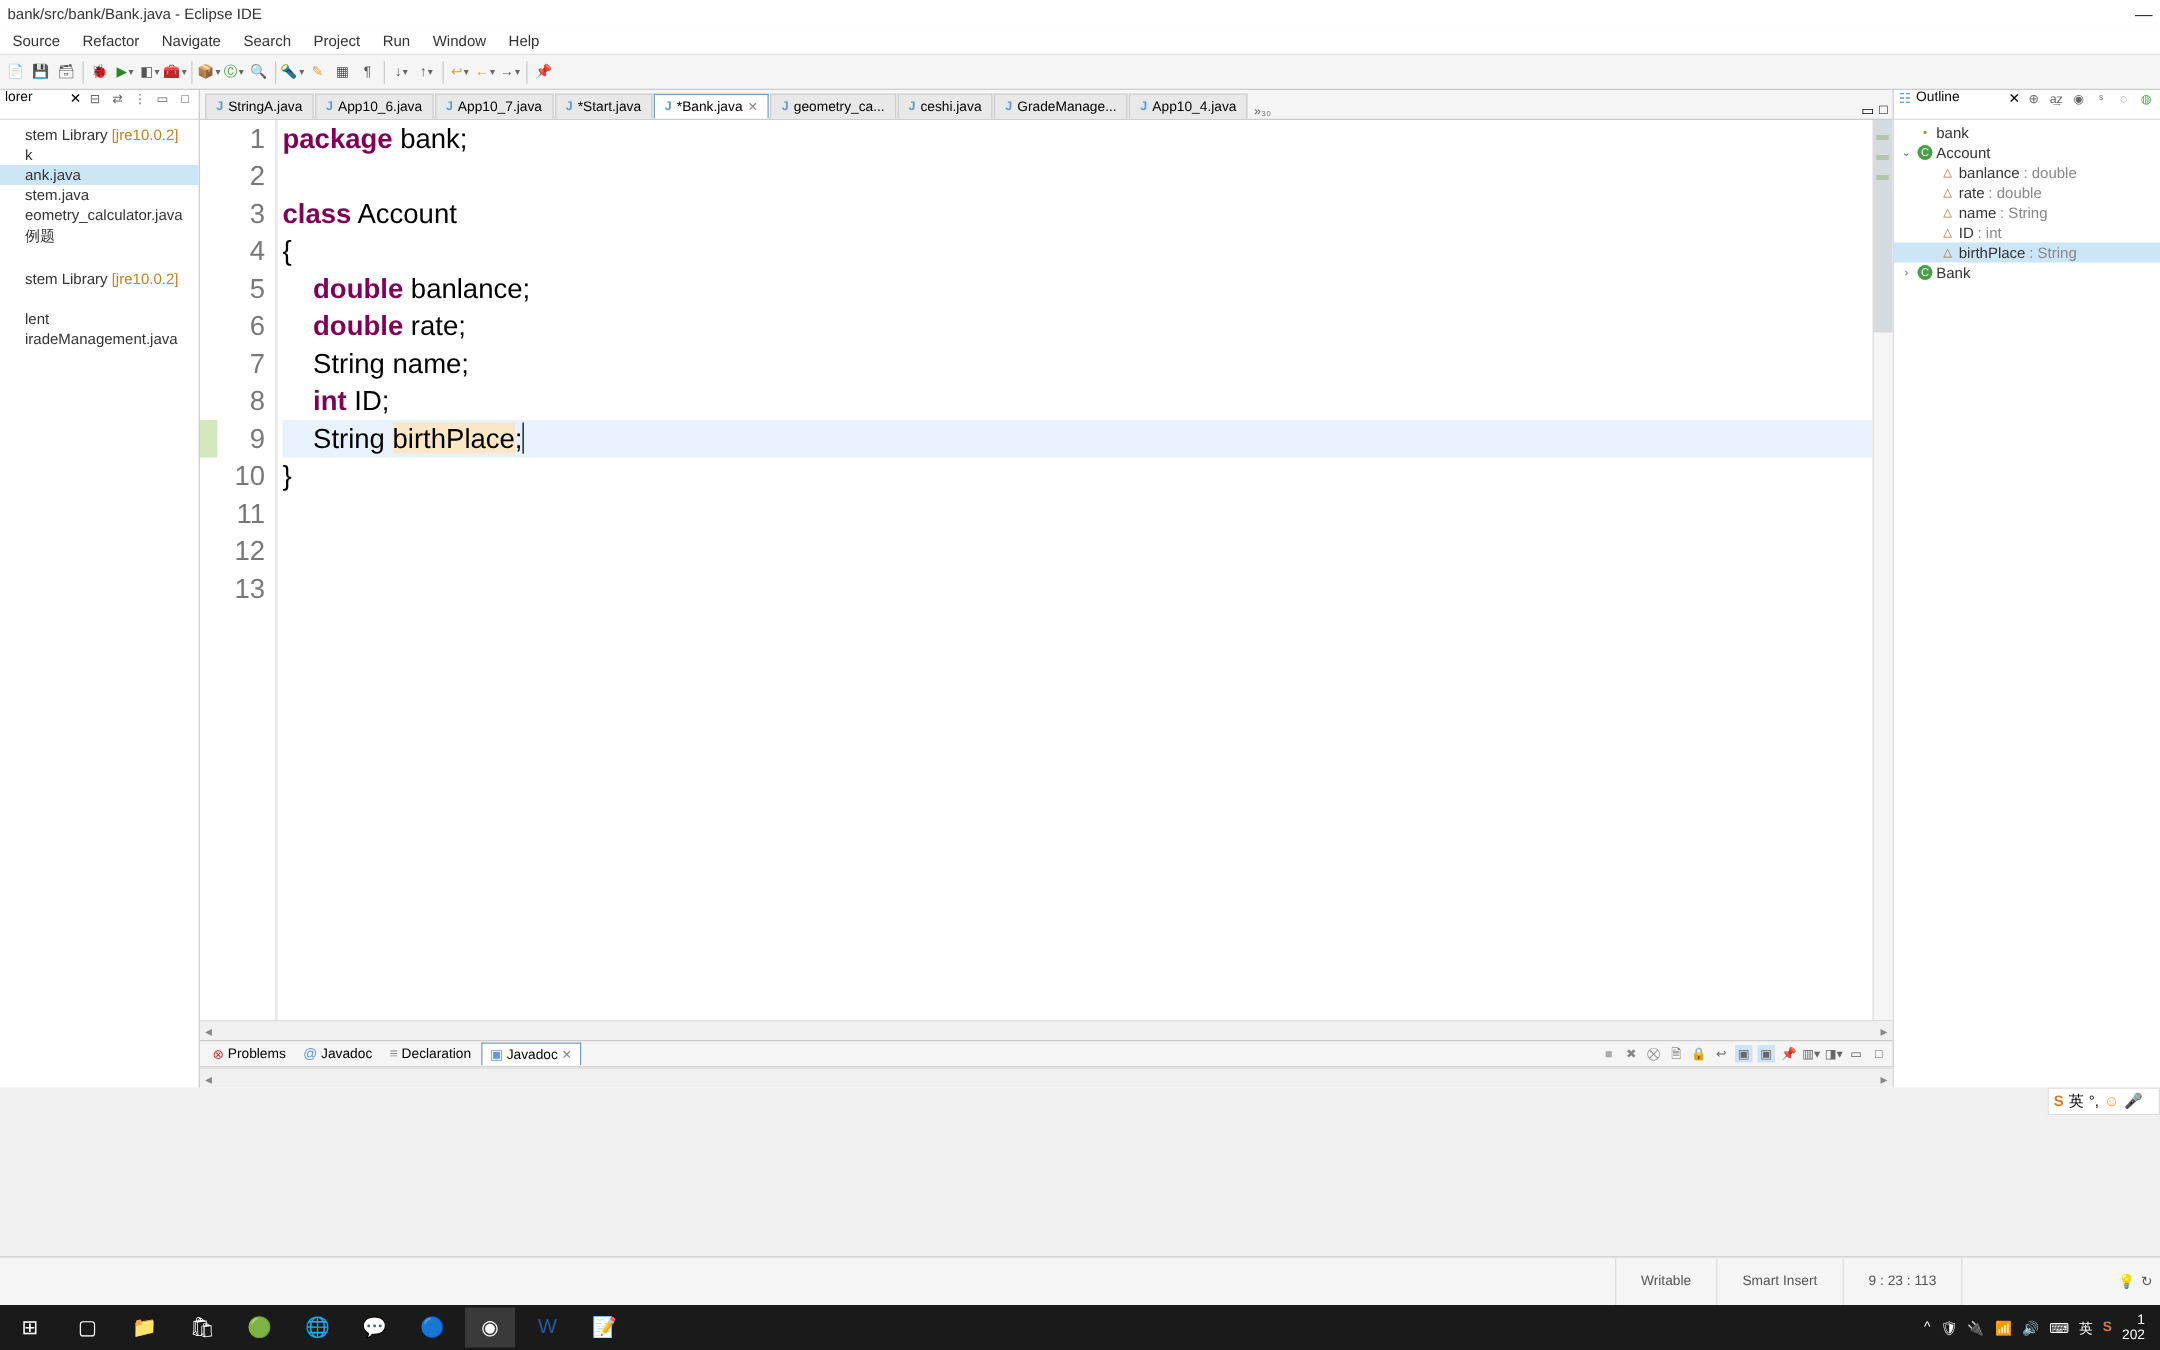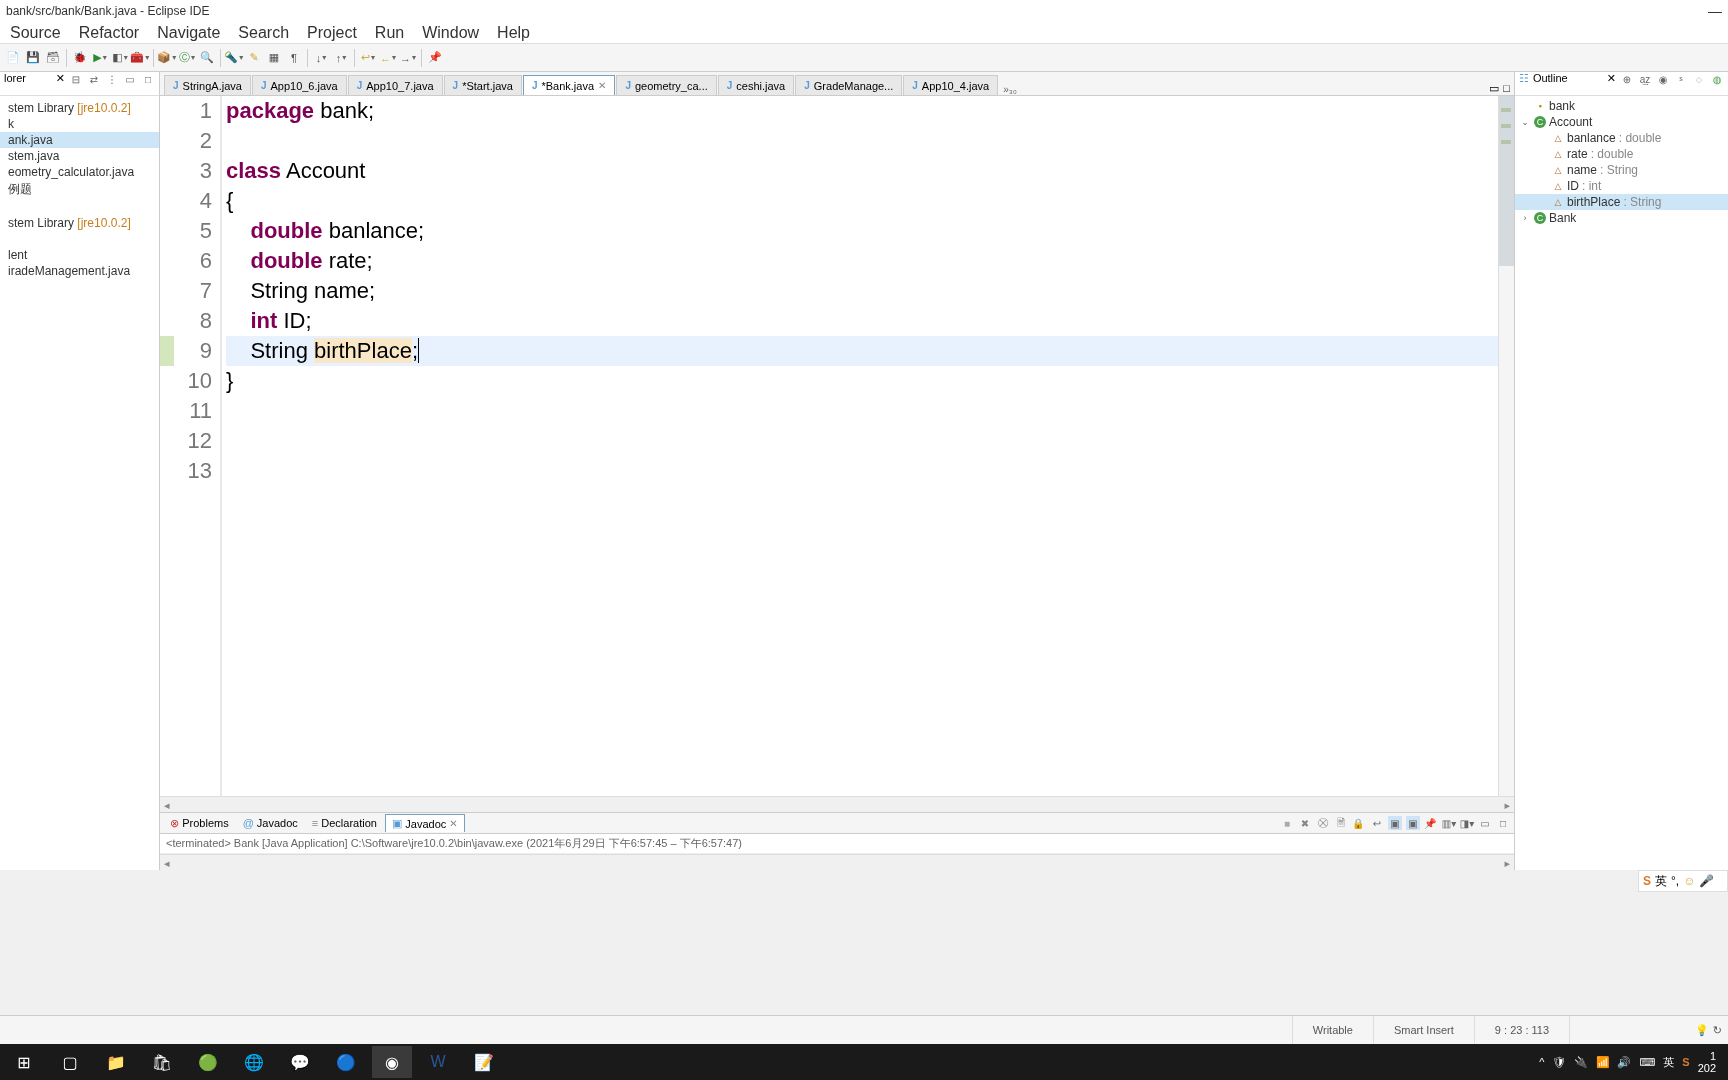--- a/index.html
+++ b/index.html
@@ -1,36 +1,36 @@
 <!DOCTYPE html>
 <html><head>
 <meta charset="utf-8">
 <style>
 * { margin: 0; padding: 0; box-sizing: border-box; font-family: "Microsoft YaHei", "Segoe UI", Tahoma, sans-serif; }
 body { background: #f0f0f0; font-size: 11px; overflow: hidden; width: 1728px; height: 1080px; }
 
 .title-bar { background: #fff; height: 22px; display: flex; align-items: center; padding: 0 6px; font-size: 12px; color: #333; justify-content: space-between; gap: 24px; }
 .window-controls { display: flex; gap: 16px; font-size: 14px; }
 
-.menu-bar { background: #fff; height: 22px; display: flex; align-items: center; padding: 0 4px; font-size: 16px; color: #333; gap: 6px; border-bottom: 1px solid #ddd; }
+.menu-bar { background: #fff; height: 22px; display: flex; align-items: center; padding: 0 4px; font-size: 12px; color: #333; gap: 6px; border-bottom: 1px solid #ddd; }
 .menu-item { padding: 2px 6px; }
 
 .toolbar { background: #f5f5f5; height: 28px; display: flex; align-items: center; padding: 0 4px; border-bottom: 1px solid #ccc; gap: 2px; }
 .tb-btn { width: 18px; height: 18px; display: inline-flex; align-items: center; justify-content: center; font-size: 11px; color: #555; }
 .tb-sep { width: 1px; height: 18px; background: #ccc; margin: 0 2px; }
 .tb-arrow::after { content: "▾"; font-size: 8px; margin-left: 1px; color: #666; }
 
 .main-area { display: flex; height: 798px; }
 
 .explorer { width: 160px; background: #fff; border-right: 1px solid #ccc; display: flex; flex-direction: column; }
 .view-header { height: 24px; display: flex; padding: 0 4px; font-size: 11px; border-bottom: 1px solid #ddd; gap: 4px; }
 .view-header .title { flex: 1; }
 .view-header .icn { width: 14px; height: 14px; display: inline-flex; align-items: center; justify-content: center; font-size: 10px; color: #666; }
 .explorer-body { flex: 1; overflow: hidden; padding: 4px 0; font-size: 12px; }
-.exp-item { padding: 1px 8px; white-space: nowrap; color: #333; }
+.exp-item { padding: 1px 20px; white-space: nowrap; color: #333; }
 .exp-item.lib { color: #333; }
 .exp-item.lib .jre { color: #c67d1c; }
 .exp-item.sel { background: #cde6f7; }
 
 .editor-area { flex: 1; display: flex; flex-direction: column; background: #fff; }
 .editor-tabs { height: 24px; display: flex; align-items: flex-end; background: #f5f5f5; border-bottom: 1px solid #ccc; padding: 0 4px; gap: 1px; overflow: hidden; }
 .ed-tab { height: 20px; display: flex; align-items: center; padding: 0 8px; font-size: 11px; background: #e8e8e8; border: 1px solid #ccc; border-bottom: none; gap: 4px; white-space: nowrap; }
 .ed-tab.active { background: #fff; border-color: #7a9ebd; }
 .ed-tab .ji { color: #5b9bd5; font-weight: bold; font-size: 10px; }
 .ed-tab .x { color: #888; font-size: 10px; }
@@ -66,21 +66,21 @@
 .ic-fld { color: #b06c2e; }
 .bp-tabs { height: 22px; display: flex; align-items: center; background: #f5f5f5; border-bottom: 1px solid #ccc; padding: 0 4px; gap: 2px; }
 .bp-tab { height: 18px; display: flex; align-items: center; padding: 0 6px; font-size: 11px; gap: 3px; }
 .bp-tab.active { background: #fff; border: 1px solid #7a9ebd; border-bottom: none; }
 .bp-tab .x { font-size: 10px; color: #888; }
 .bp-tools { margin-left: auto; display: flex; gap: 4px; }
 .bp-tool { width: 14px; height: 14px; display: inline-flex; align-items: center; justify-content: center; font-size: 10px; color: #666; }
 .bp-status { font-size: 11px; color: #666; padding: 2px 6px; border-bottom: 1px solid #eee; }
 .console-out { flex: 1; font-family: "SimSun", "Microsoft YaHei", monospace; font-size: 22px; line-height: 30px; padding: 2px 6px; color: #000; white-space: pre; overflow: hidden; }
 
-.status-bar { position: absolute; bottom: 36px; left: 0; right: 0; height: 29px; background: #f5f5f5; border-top: 1px solid #ccc; display: flex; align-items: center; font-size: 11px; color: #555; }
+.status-bar { position: absolute; bottom: 36px; left: 0; right: 0; height: 39px; background: #f5f5f5; border-top: 1px solid #ccc; display: flex; align-items: center; font-size: 11px; color: #555; }
 .status-cell { padding: 0 20px; border-left: 1px solid #ddd; height: 100%; display: flex; align-items: center; }
 .status-spacer { flex: 1; }
 .status-icons { padding: 0 6px; display: flex; gap: 4px; }
 
 .taskbar { position: absolute; bottom: 0; left: 0; right: 0; height: 36px; background: #1a1a1a; display: flex; align-items: center; padding: 0 4px; gap: 6px; }
 .task-btn { width: 40px; height: 32px; display: flex; align-items: center; justify-content: center; font-size: 16px; color: #fff; }
 .tray { margin-left: auto; display: flex; align-items: center; gap: 8px; color: #fff; font-size: 11px; padding: 0 8px; }
 
 .side-panel { position: absolute; right: 0; top: 870px; width: 90px; height: 22px; background: #fff; display: flex; align-items: center; gap: 4px; font-size: 12px; padding: 0 4px; border: 1px solid #ddd; }
 
@@ -280,21 +280,20 @@
         <span class="bp-tool">↩</span>
         <span class="bp-tool" style="background:#cfe3f7;padding:0 1px">▣</span>
         <span class="bp-tool" style="background:#cfe3f7;padding:0 1px">▣</span>
         <span class="bp-tool" style="color:#4a9e4a">📌</span>
         <span class="bp-tool">▥▾</span>
         <span class="bp-tool">◨▾</span>
         <span class="bp-tool">▭</span>
         <span class="bp-tool">□</span>
       </div>
     </div>
-    <div class="bp-status">&lt;terminated&gt; Bank [Java Application] C:\Software\jre10.0.2\bin\javaw.exe  (2021年6月29日 下午6:57:45 – 下午6:57:47)</div>
     <div class="scrollbar-h">
       <span style="position:absolute;left:4px;top:2px;color:#888">◂</span>
       <span style="position:absolute;right:4px;top:2px;color:#888">▸</span>
     </div>
   </div>
 
   <div class="outline">
     <div class="view-header">
       <span style="color:#5b9bd5">☷</span>
       <span class="title">Outline</span>

